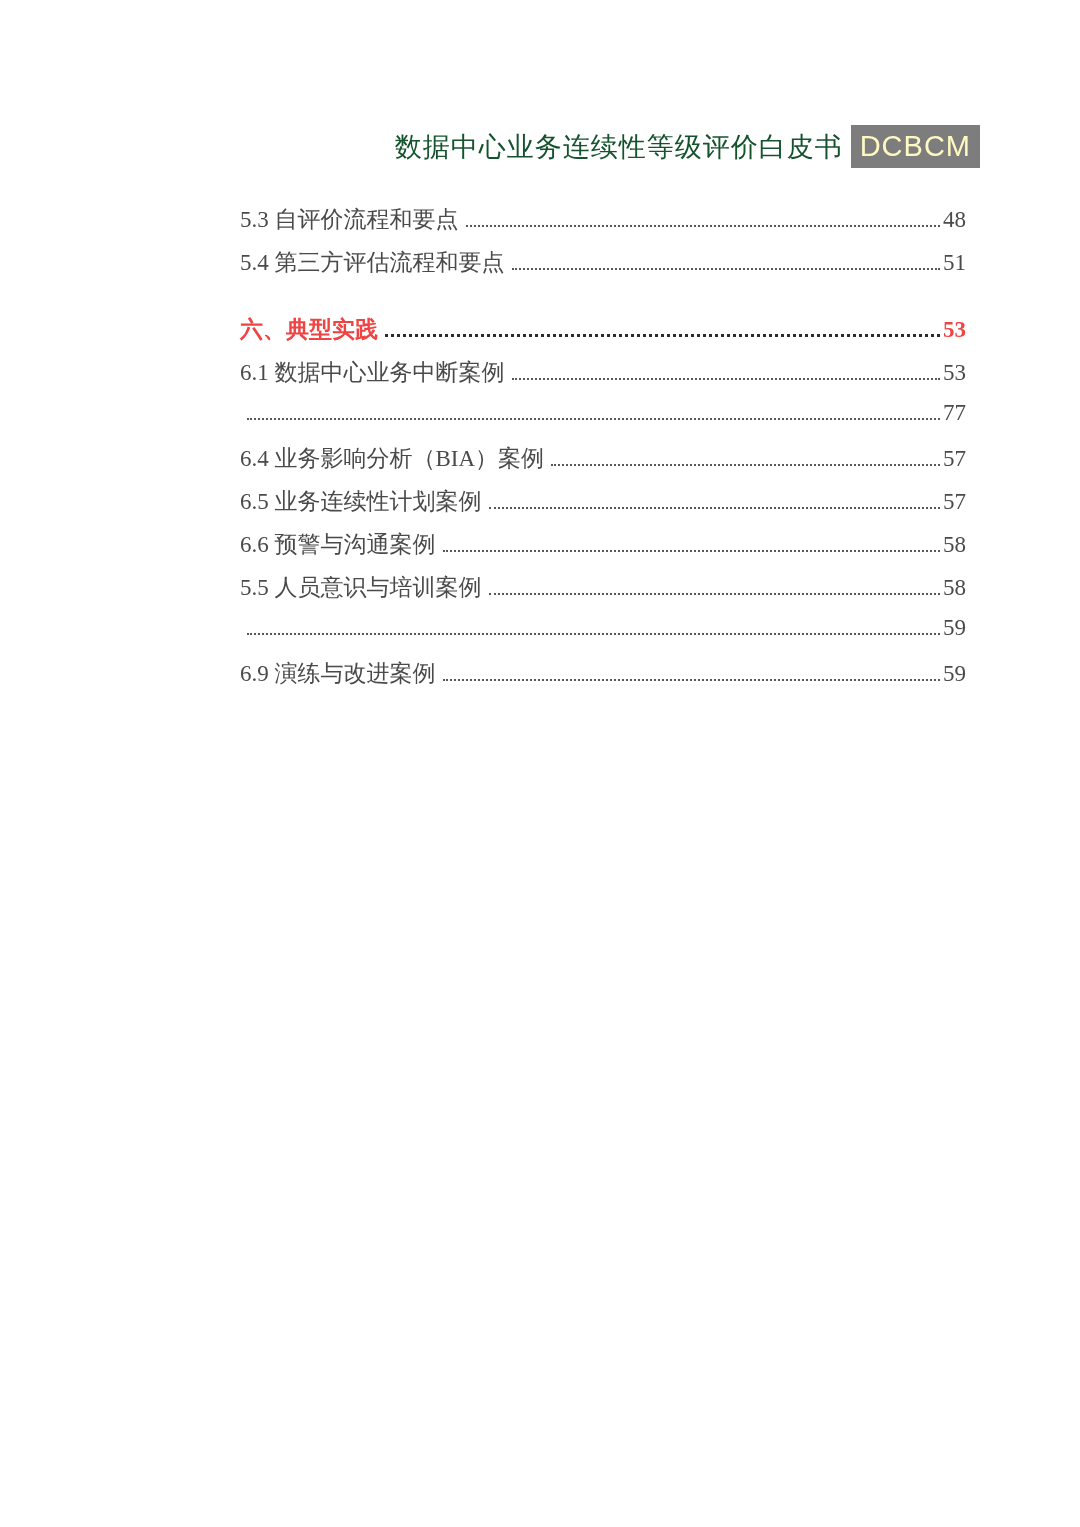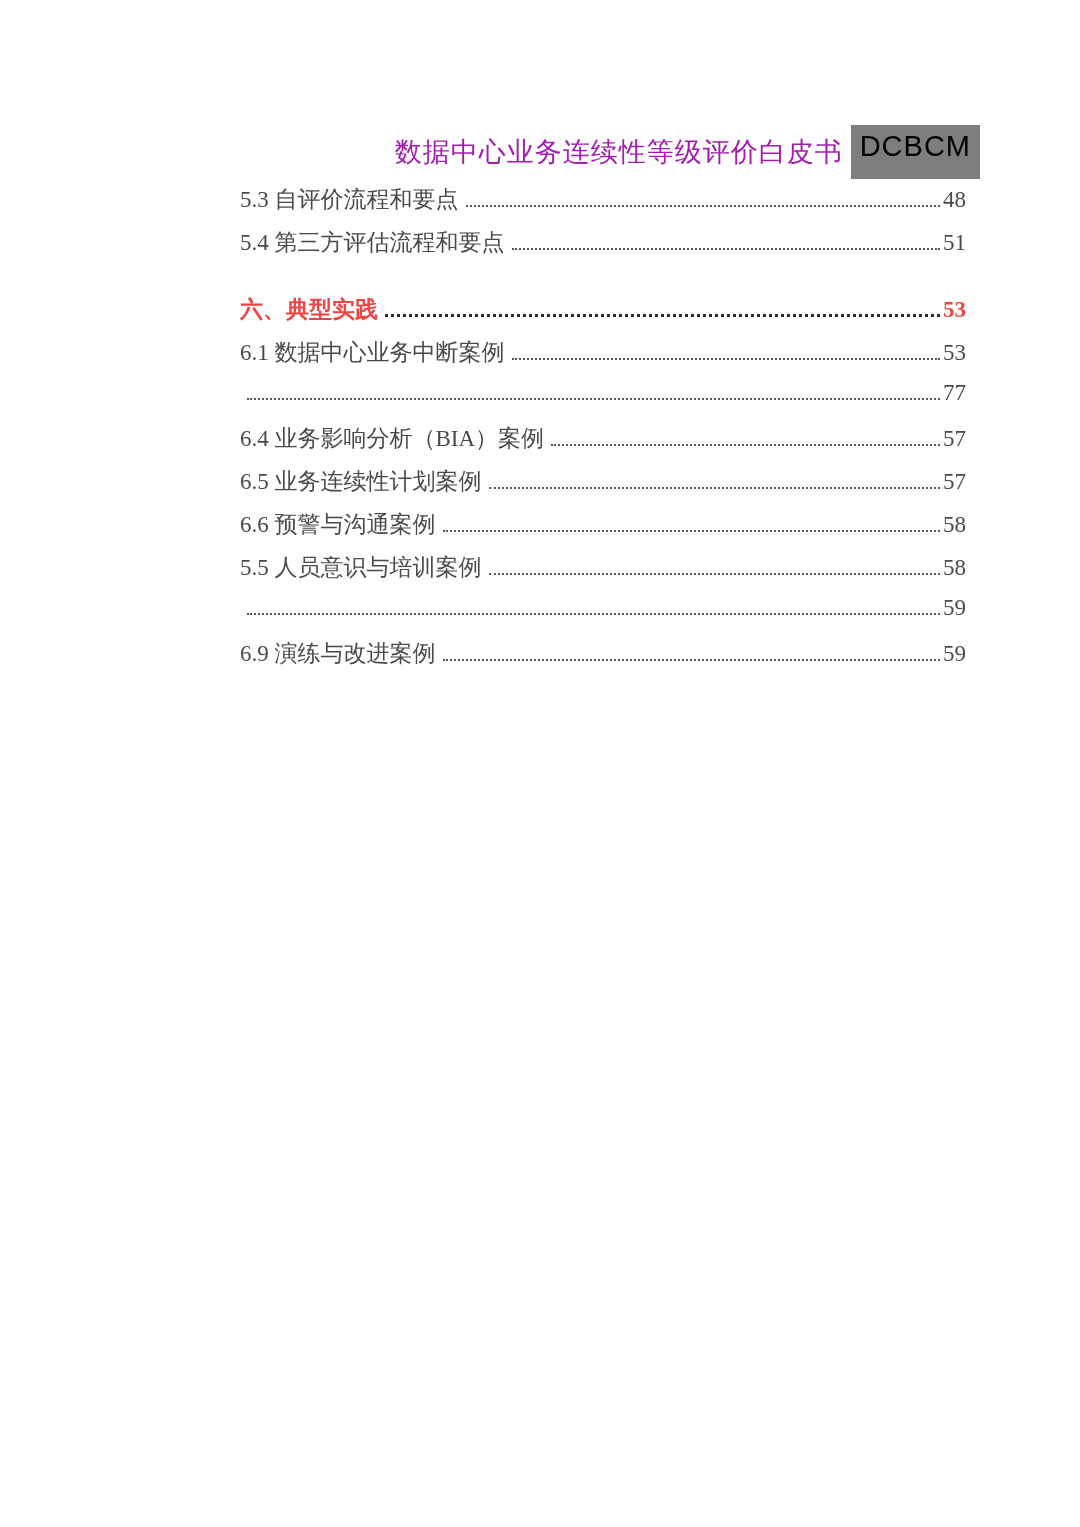--- a/index.html
+++ b/index.html
@@ -21,42 +21,42 @@
     position: absolute;
     top: 125px;
     right: 100px;
     display: flex;
     align-items: center;
   }
   .header-title {
     font-family: "Liberation Sans", sans-serif;
     font-size: 27px;
     letter-spacing: 1px;
-    color: #a21caf;
+    color: #14532d;
     margin-right: 8px;
     white-space: nowrap;
     text-align: center;
   }
   .header-badge {
     font-family: "Liberation Sans", sans-serif;
     background: #7d7d7d;
-    color: #000000;
+    color: #fef9c3;
     font-size: 29px;
     line-height: 43px;
-    height: 54px;
+    height: 43px;
     padding: 0 9px;
     letter-spacing: 1px;
     white-space: nowrap;
   }
 
   
   .toc {
     position: absolute;
     left: 240px;
-    top: 184px;
+    top: 204px;
     width: 726px;
   }
   .toc-row {
     display: flex;
     align-items: baseline;
     height: 26px;
     margin-bottom: 17px;           
     font-size: 23px;
     color: #4a4a4a;
   }

